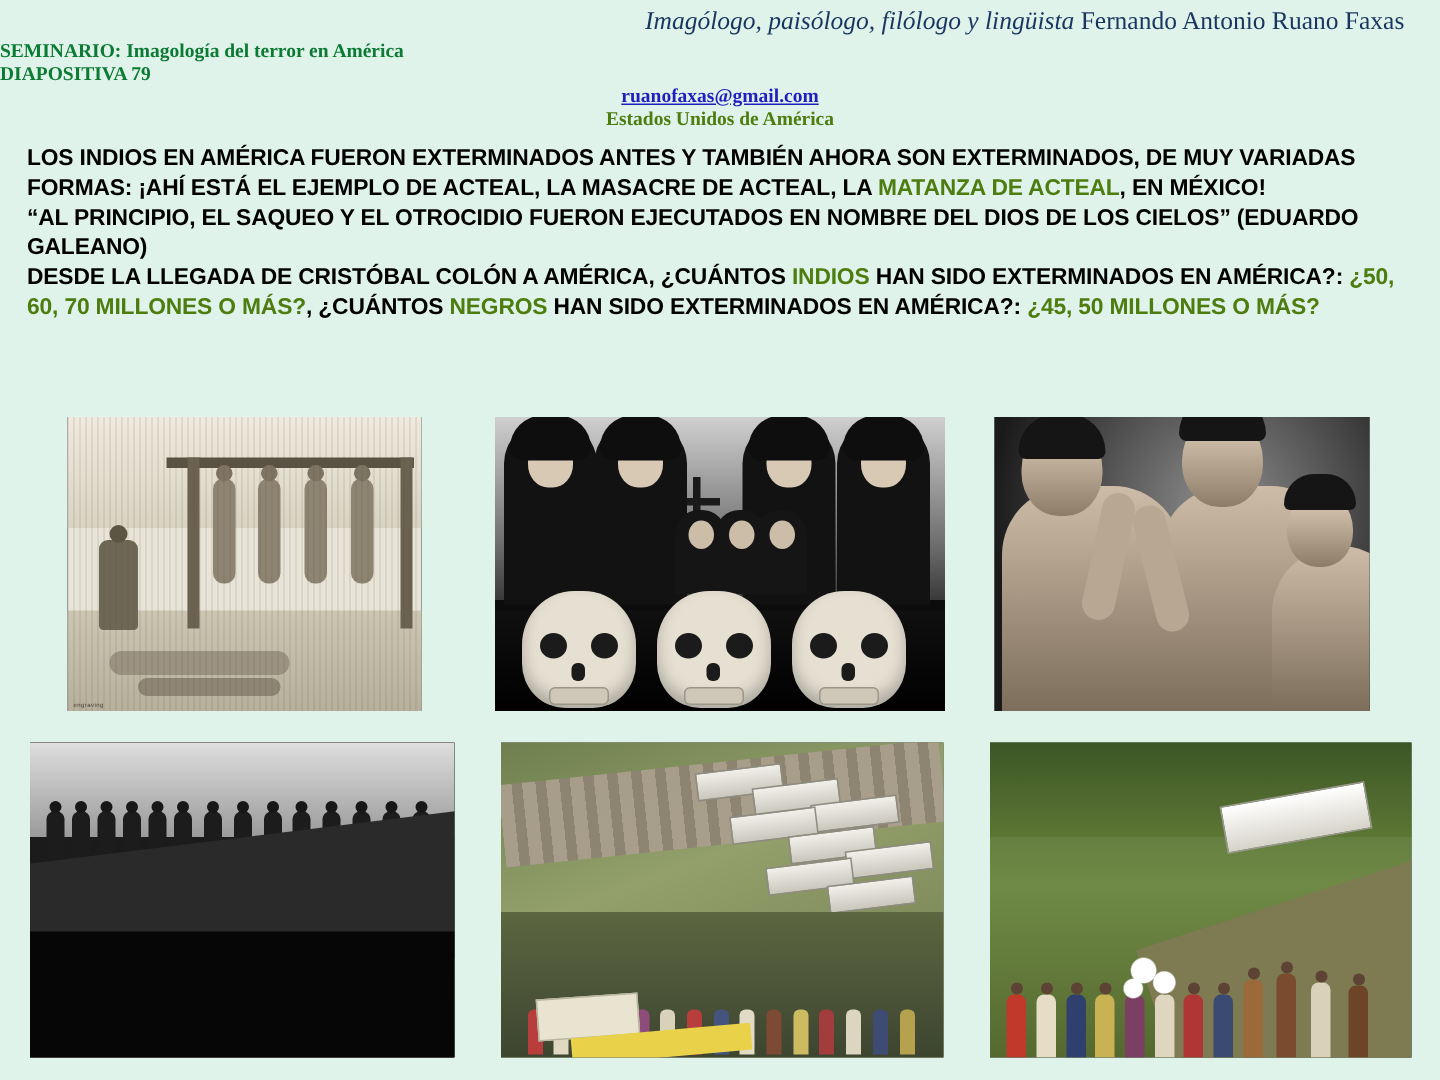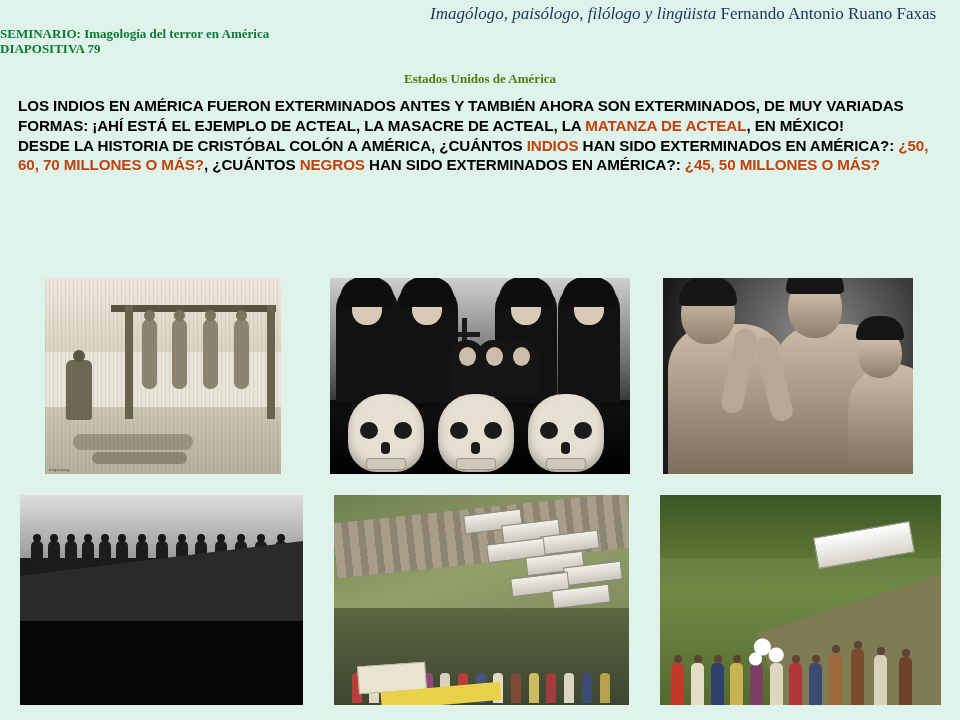--- a/index.html
+++ b/index.html
@@ -103,21 +103,21 @@
     width: 928px;
     font-size: 15.2px;
     font-weight: bold;
     line-height: 1.30;
     color: #000;
     letter-spacing: -0.1px;
   }
   .bodytext p {
     margin: 0 0 0 0;
   }
-  .red { color: #c2410c; }
+  .red { color: #4d7c0f; }
 
   
   .grid {
     position: absolute;
     top: 278px;
     left: 0;
     width: 960px;
   }
   .row {
     position: relative;
@@ -417,26 +417,28 @@
   <div class="header">
 
 
     <div class="author">
       <span class="it">Imagólogo, paisólogo, filólogo y lingüista</span>
       <span class="nm">Fernando Antonio Ruano Faxas</span>
     </div>
 
     <div class="seminar">SEMINARIO: Imagología del terror en América</div>
     <div class="seminar seminar-line2">DIAPOSITIVA 79</div>
+    <div class="mail">ruanofaxas@gmail.com</div>
     <div class="country">Estados Unidos de América</div>
   </div>
 
   <div class="bodytext">
     <p><span>LOS INDIOS EN AMÉRICA FUERON EXTERMINADOS ANTES Y TAMBIÉN AHORA SON EXTERMINADOS, DE MUY VARIADAS FORMAS: ¡AHÍ ESTÁ EL EJEMPLO DE ACTEAL, LA MASACRE DE ACTEAL, LA </span><span class="red">MATANZA DE ACTEAL</span><span>, EN MÉXICO!</span></p>
-    <p><span>DESDE LA HISTORIA DE CRISTÓBAL COLÓN A AMÉRICA, ¿CUÁNTOS </span><span class="red">INDIOS</span><span> HAN SIDO EXTERMINADOS EN AMÉRICA?: </span><span class="red">¿50, 60, 70 MILLONES O MÁS?</span><span>, ¿CUÁNTOS </span><span class="red">NEGROS</span><span> HAN SIDO EXTERMINADOS EN AMÉRICA?: </span><span class="red">¿45, 50 MILLONES O MÁS?</span></p>
+    <p>“AL PRINCIPIO, EL SAQUEO Y EL OTROCIDIO FUERON EJECUTADOS EN NOMBRE DEL DIOS DE LOS CIELOS” (EDUARDO GALEANO)</p>
+    <p><span>DESDE LA LLEGADA DE CRISTÓBAL COLÓN A AMÉRICA, ¿CUÁNTOS </span><span class="red">INDIOS</span><span> HAN SIDO EXTERMINADOS EN AMÉRICA?: </span><span class="red">¿50, 60, 70 MILLONES O MÁS?</span><span>, ¿CUÁNTOS </span><span class="red">NEGROS</span><span> HAN SIDO EXTERMINADOS EN AMÉRICA?: </span><span class="red">¿45, 50 MILLONES O MÁS?</span></p>
   </div>
 
   <div class="grid">
 
     <div class="row">
 
       <div class="cell c1">
         <div class="art eng">
           <div class="sky"></div>
           <div class="ground"></div>

